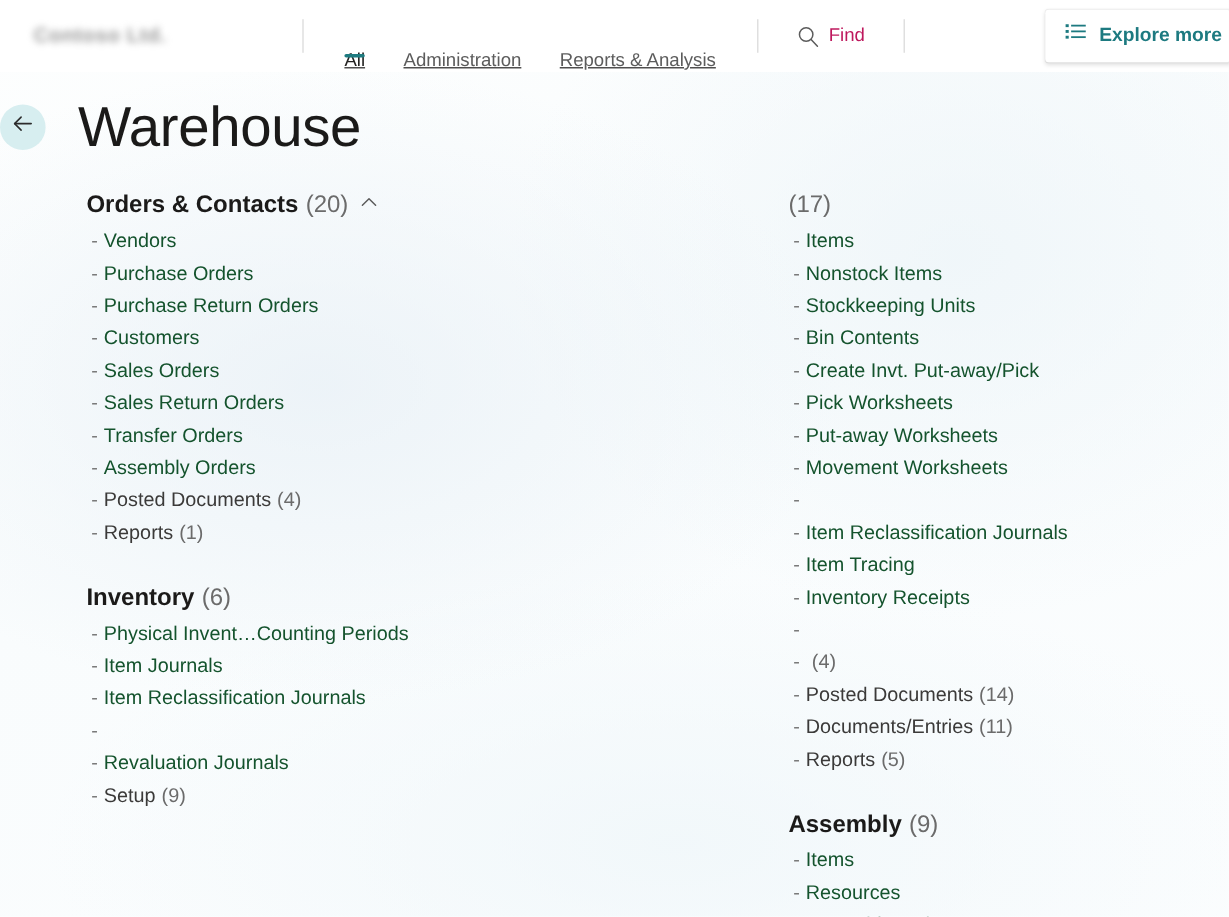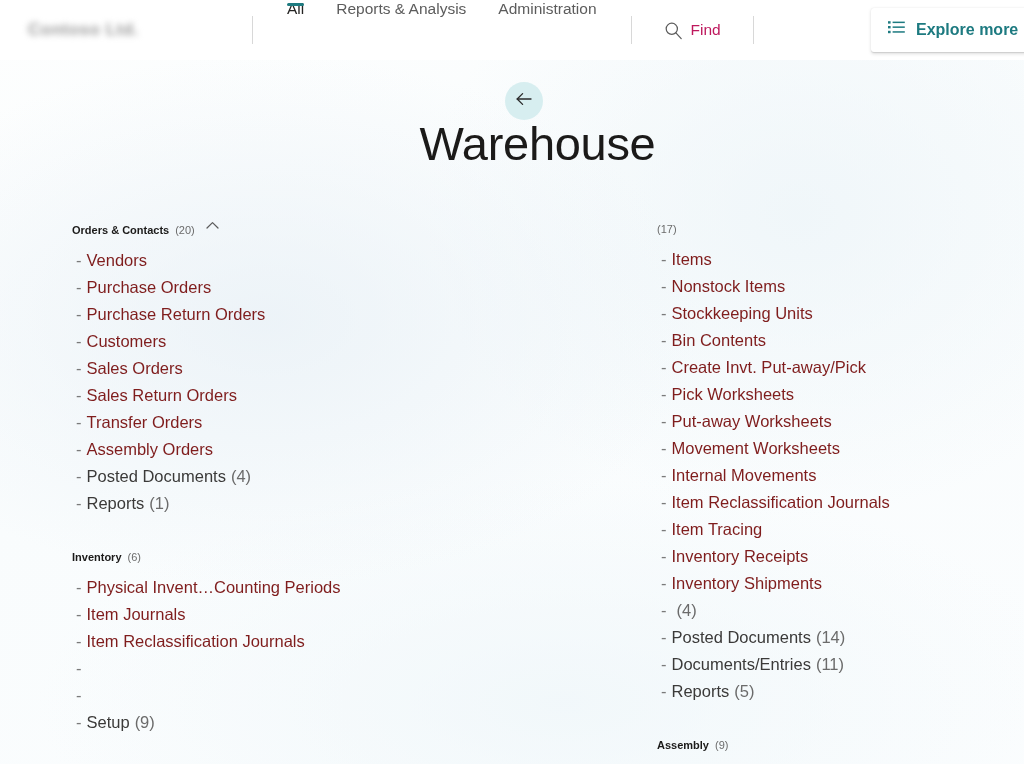--- a/index.html
+++ b/index.html
@@ -62,22 +62,23 @@
   .vsep {
     width: 1px;
     height: 28px;
     background: #d8d8d8;
     margin: 0 18px;
     flex: 0 0 auto;
   }
 
   .nav {
     display: flex;
-    align-items: flex-start;
+    align-items: flex-end;
     height: 60px;
+    text-decoration: underline;
   }
   .nav-item {
     position: relative;
     display: flex;
     align-items: center;
     padding: 0 16px;
     font-size: 15.5px;
     color: #5c5c5c;
     white-space: nowrap;
     cursor: pointer;
@@ -123,22 +124,21 @@
     white-space: nowrap;
     cursor: pointer;
   }
   .explore-btn .list-icon { display: block; flex: 0 0 auto; }
 
   
   .title-row {
     display: flex;
     align-items: center;
     padding-top: 22px;
-    padding-left: 24px;
-    flex-direction: column;
+    padding-left: 0;
   }
   .back-btn {
     width: 38px; height: 38px;
     border-radius: 50%;
     background: #d7eef0;
     display: flex;
     align-items: center;
     justify-content: center;
     flex: 0 0 auto;
     cursor: pointer;
@@ -162,25 +162,24 @@
   .col { width: 420px; flex: 0 0 auto; }
   .col.right { margin-left: 165px; }
 
   .group { margin-bottom: 28px; }
   .group:last-child { margin-bottom: 0; }
 
   .group-header {
     display: flex;
     align-items: center;
     gap: 6px;
-    font-size: 11px;
+    font-size: 20px;
     margin-bottom: 5px;
     line-height: 24px;
     cursor: pointer;
-    margin-top: 20px;
   }
   .group-title { font-weight: 700; color: #1b1a19; }
   .group-count { color: #6b6b6b; font-weight: 400; }
   .chevron { margin-left: 3px; display: block; }
 
   .link-list { list-style: none; }
 
   .link-row {
     display: flex;
     align-items: baseline;
@@ -188,21 +187,21 @@
     font-size: 16.5px;
     white-space: nowrap;
   }
   .dash {
     color: #7a7a7a;
     margin-right: 5px;
     margin-left: 4px;
     flex: 0 0 auto;
   }
   .link {
-    color: #7f1d1d;
+    color: #14532d;
     cursor: pointer;
   }
   .sub { color: #3b3a39; cursor: pointer; }
   .sub-count { color: #6b6b6b; margin-left: 5px; }
 </style>
 </head>
 <body>
 
 <div id="page-bg"></div>
 
@@ -214,24 +213,24 @@
       <span class="blur-text">Contoso Ltd.</span>
     </div>
 
     <div class="vsep"></div>
 
     <div class="nav">
       <div class="nav-item active">
         <span>All</span>
       </div>
       <div class="nav-item">
+        <span>Administration</span>
+      </div>
+      <div class="nav-item">
         <span>Reports &amp; Analysis</span>
-      </div>
-      <div class="nav-item">
-        <span>Administration</span>
       </div>
     </div>
 
     <div class="vsep"></div>
 
     <div class="find">
       <span>
         <svg width="19" height="19" viewBox="0 0 19 19">
           <circle cx="7.8" cy="7.8" r="5.6" fill="none" stroke="#5c5c5c" stroke-width="1.25"></circle>
           <line x1="11.9" y1="11.9" x2="17.2" y2="17.6" stroke="#5c5c5c" stroke-width="1.25" stroke-linecap="round"></line>
@@ -345,20 +344,21 @@
             </li>
           <li class="link-row">
               <span class="dash">-</span>
               <span class="link">Item Reclassification Journals</span>
             </li>
           <li class="link-row">
               <span class="dash">-</span>
             </li>
           <li class="link-row">
               <span class="dash">-</span>
+              <span class="link">Revaluation Journals</span>
             </li>
           <li class="link-row">
               <span class="dash">-</span>
               <span class="sub">Setup</span>
               <span class="sub-count">(9)</span>
             </li>
         </ul>
       </div>
 
     </div>
@@ -397,37 +397,35 @@
           <li class="link-row">
               <span class="dash">-</span>
               <span class="link">Put-away Worksheets</span>
             </li>
           <li class="link-row">
               <span class="dash">-</span>
               <span class="link">Movement Worksheets</span>
             </li>
           <li class="link-row">
               <span class="dash">-</span>
-              <span class="link">Internal Movements</span>
             </li>
           <li class="link-row">
               <span class="dash">-</span>
               <span class="link">Item Reclassification Journals</span>
             </li>
           <li class="link-row">
               <span class="dash">-</span>
               <span class="link">Item Tracing</span>
             </li>
           <li class="link-row">
               <span class="dash">-</span>
               <span class="link">Inventory Receipts</span>
             </li>
           <li class="link-row">
               <span class="dash">-</span>
-              <span class="link">Inventory Shipments</span>
             </li>
           <li class="link-row">
               <span class="dash">-</span>
               <span class="sub-count">(4)</span>
             </li>
           <li class="link-row">
               <span class="dash">-</span>
               <span class="sub">Posted Documents</span>
               <span class="sub-count">(14)</span>
             </li>

